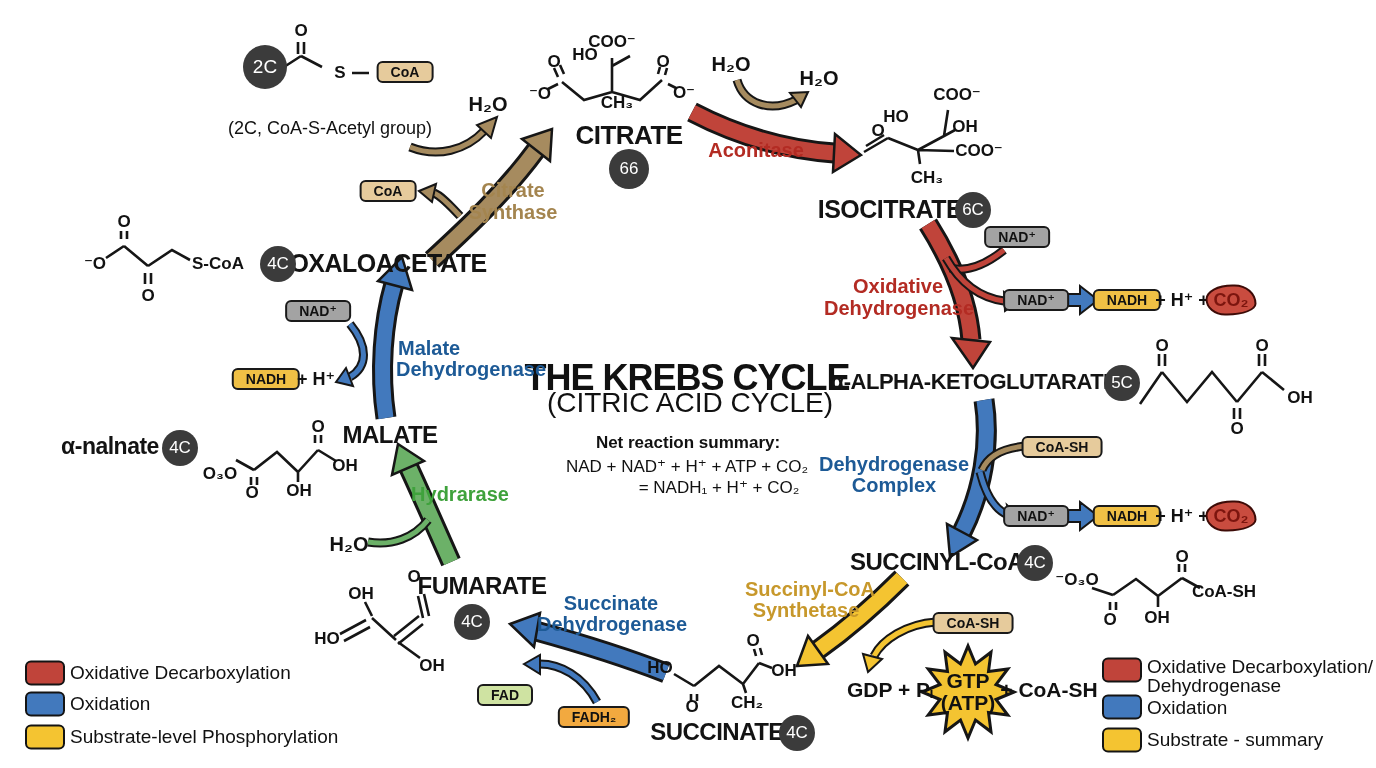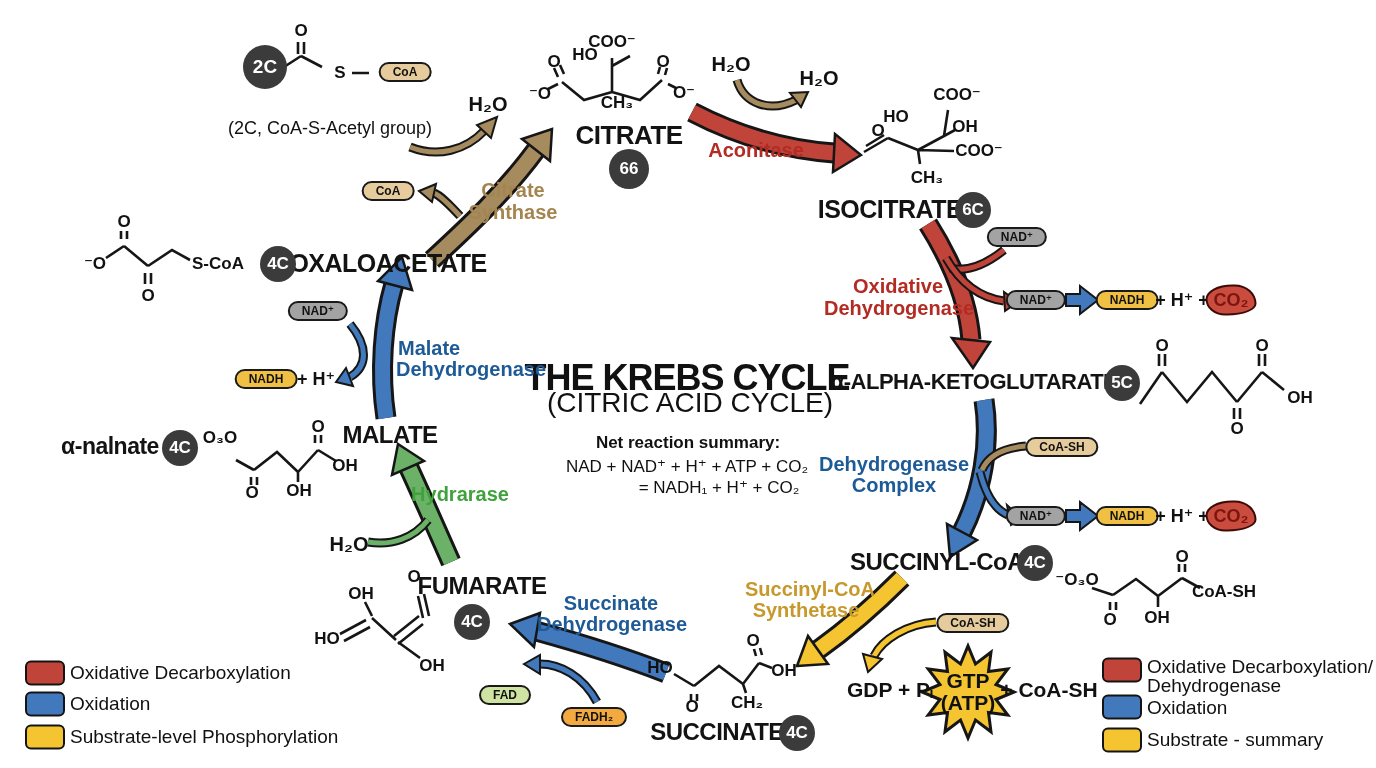--- a/index.html
+++ b/index.html
@@ -4,22 +4,22 @@
 <style>
   html,body{margin:0;padding:0;background:#fff;}
   #canvas{position:relative;width:1376px;height:768px;background:#fff;overflow:hidden;
           font-family:"Liberation Sans","DejaVu Sans",sans-serif;color:#111;}
   #arrows{position:absolute;left:0;top:0;}
   .ctr{position:absolute;transform:translate(-50%,-50%);white-space:nowrap;}
   .lft{position:absolute;transform:translate(0,-50%);white-space:nowrap;}
   .atom{font-weight:bold;font-size:17px;color:#111;}
   .mname{font-weight:bold;font-size:24px;color:#131313;letter-spacing:-0.5px;}
   .badge{background:#3b3b3b;color:#fff;border-radius:50%;display:flex;align-items:center;justify-content:center;
-         font-weight:bold;font-size:17px;width:36px;height:36px;}
-  .pill{border:2.5px solid #1a1a1a;border-radius:11px;padding:1px 12px;font-weight:bold;font-size:12px;background:#e6cb9c;}
+         font-weight:normal;font-size:17px;width:36px;height:36px;}
+  .pill{border:2.5px solid #1a1a1a;border-radius:6px;padding:1px 12px;font-weight:bold;font-size:14px;background:#e6cb9c;}
   .pill.blue{background:#a3a3a3;}
   .pill.yellow{background:#f0c045;}
   .pill.green{background:#cfe3a2;}
   .pill.orange{background:#f2a93f;}
   .enz{font-weight:bold;font-size:20px;}
   .enz.tan{color:#a4854f;} .enz.red{color:#b32b23;} .enz.blue{color:#1d5a96;}
   .enz.gold{color:#c7982b;} .enz.green{color:#3fa23c;}
   .blob{background:#c94c3f;border:2.5px solid #3d0b07;color:#7c150e;font-weight:bold;font-size:18px;
         padding:3px 6px;border-radius:55% 45% 60% 40%/50% 65% 40% 55%;}
   .h2o{font-weight:bold;font-size:20px;}
@@ -247,21 +247,21 @@
   <span class="ctr atom" style="left:361px;top:594px">OH</span>
   <span class="ctr atom" style="left:327px;top:639px">HO</span>
   <span class="ctr atom" style="left:432px;top:666px">OH</span>
 
   <span class="ctr enz green" style="left:460px;top:494px">Hydrarase</span>
   <span class="ctr h2o" style="left:349px;top:544px">H₂O</span>
 
   <span class="ctr mname" style="left:390px;top:435px">MALATE</span>
   <span class="ctr mname" style="left:110px;top:446px;font-size:23px">α-nalnate</span>
   <span class="ctr badge" style="left:180px;top:448px">4C</span>
-  <span class="ctr atom" style="left:220px;top:438px">O₃O</span>
+  <span class="ctr atom" style="left:220px;top:474px">O₃O</span>
   <span class="ctr atom" style="left:318px;top:427px">O</span>
   <span class="ctr atom" style="left:345px;top:466px">OH</span>
   <span class="ctr atom" style="left:252px;top:493px">O</span>
   <span class="ctr atom" style="left:299px;top:491px">OH</span>
 
   <span class="lft enz blue" style="left:398px;top:348px">Malate</span>
   <span class="lft enz blue" style="left:396px;top:369px">Dehydrogenase</span>
   <span class="ctr pill blue" style="left:318px;top:311px">NAD⁺</span>
   <span class="ctr pill yellow" style="left:266px;top:379px">NADH</span>
   <span class="ctr h2o" style="left:316px;top:379px;font-size:18px">+ H⁺</span>

